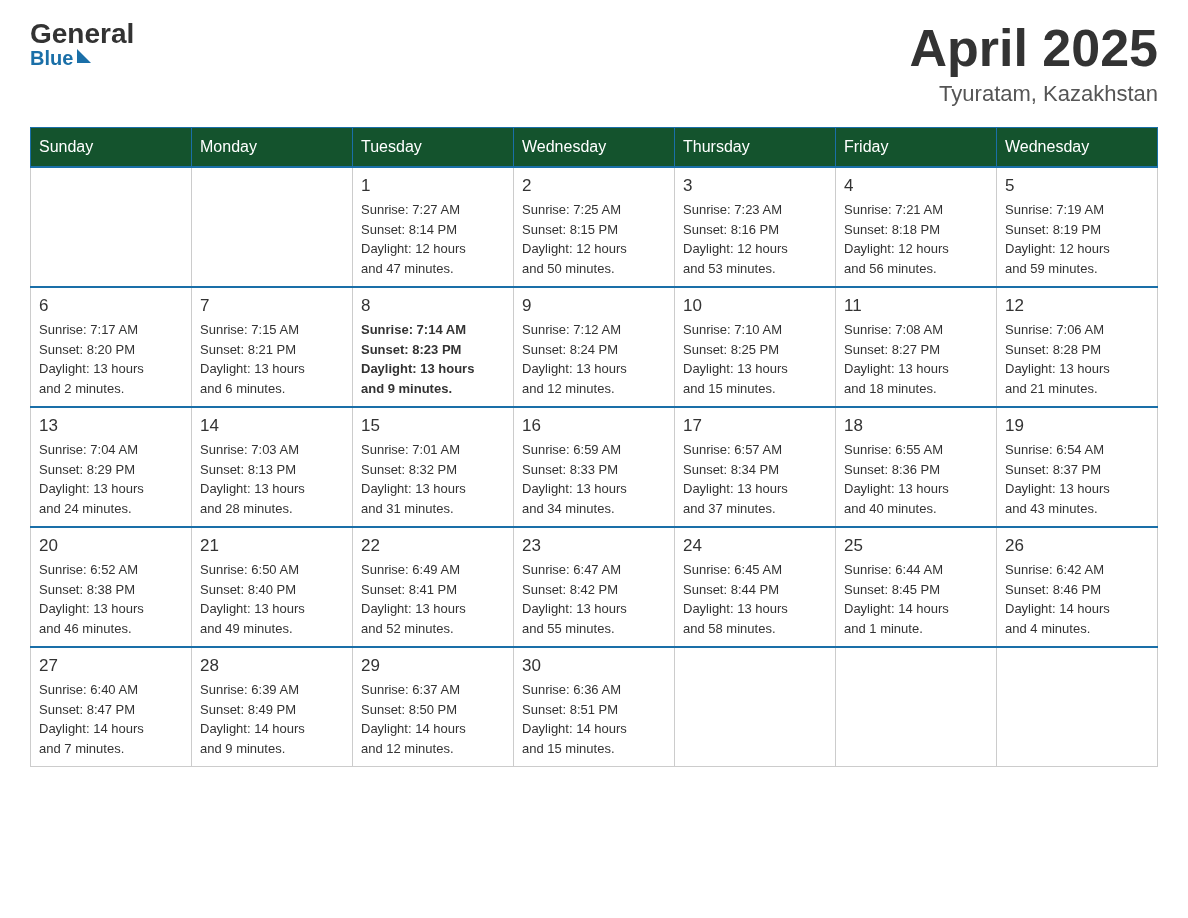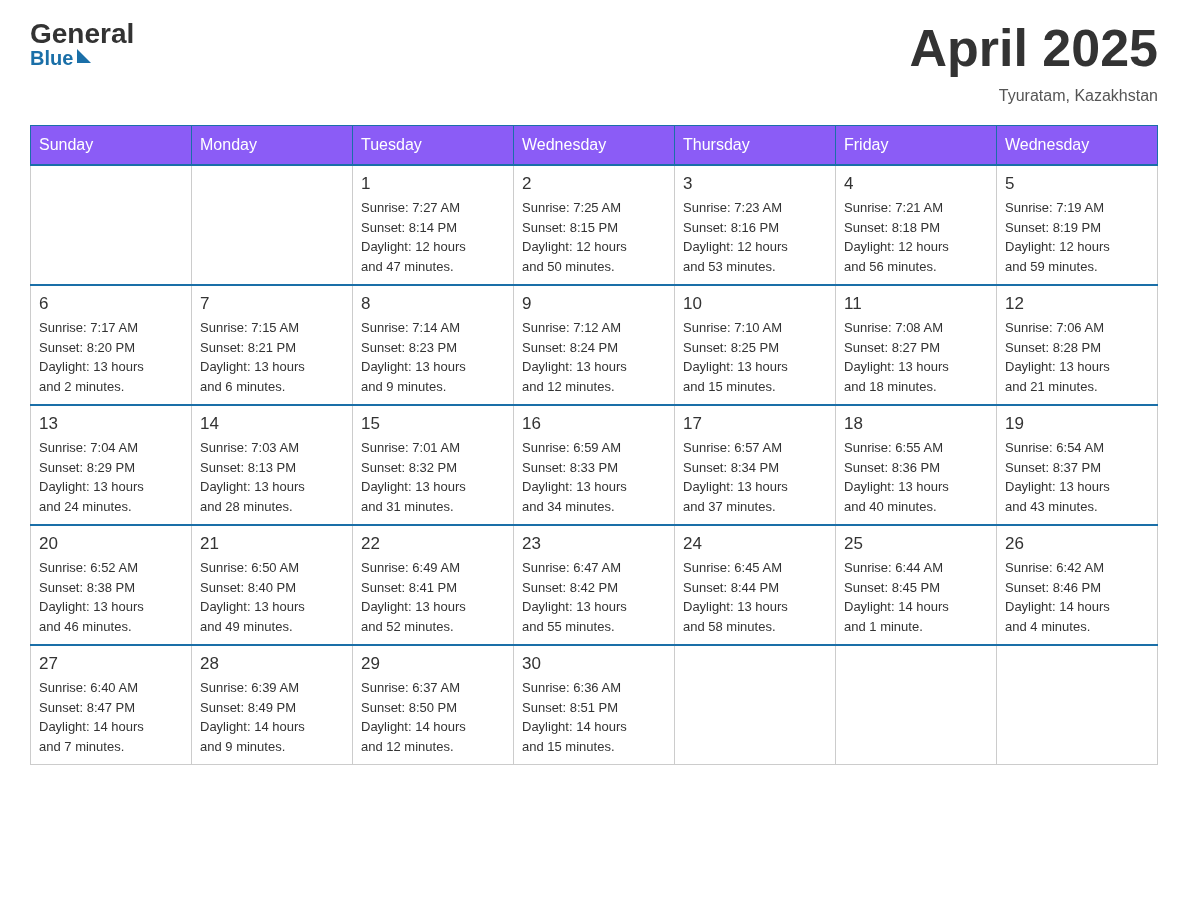--- a/index.html
+++ b/index.html
@@ -49,31 +49,31 @@
     .title-block {
       text-align: right;
     }
     .month-title {
       font-size: 52px;
       font-weight: bold;
       color: #333;
       line-height: 1.1;
     }
     .location-title {
-      font-size: 16px;
+      font-size: 22px;
       color: #555;
-      margin-top: 10px;
+      margin-top: 4px;
     }
     .calendar-table {
       width: 100%;
       border-collapse: collapse;
       table-layout: fixed;
     }
     .calendar-table th {
-      background-color: #8b5cf6;
+      background-color: #14532d;
       color: #fff;
       padding: 10px 8px;
       font-size: 16px;
       font-weight: normal;
       text-align: left;
       border: 1px solid #1a6fa8;
     }
     .calendar-table td {
       vertical-align: top;
       padding: 8px;
@@ -179,21 +179,21 @@
         </td>
         <td>
           <span class="day-number">7</span>
           <div class="day-info" style="white-space: pre-line;">Sunrise: 7:15 AM
 Sunset: 8:21 PM
 Daylight: 13 hours
 and 6 minutes.</div>
         </td>
         <td>
           <span class="day-number">8</span>
-          <div class="day-info" style="white-space: pre-line;">Sunrise: 7:14 AM
+          <div class="day-info" style="white-space: pre-line; font-weight: bold;">Sunrise: 7:14 AM
 Sunset: 8:23 PM
 Daylight: 13 hours
 and 9 minutes.</div>
         </td>
         <td>
           <span class="day-number">9</span>
           <div class="day-info" style="white-space: pre-line;">Sunrise: 7:12 AM
 Sunset: 8:24 PM
 Daylight: 13 hours
 and 12 minutes.</div>

